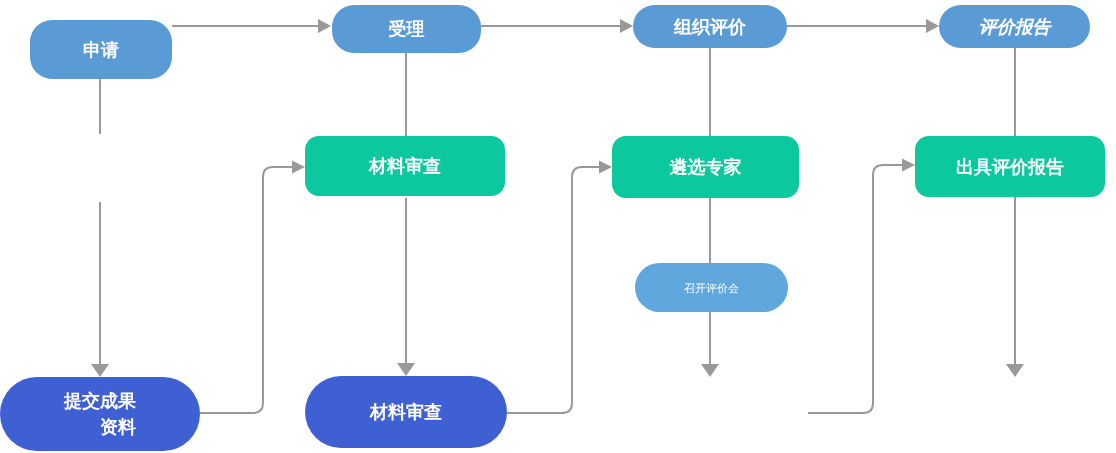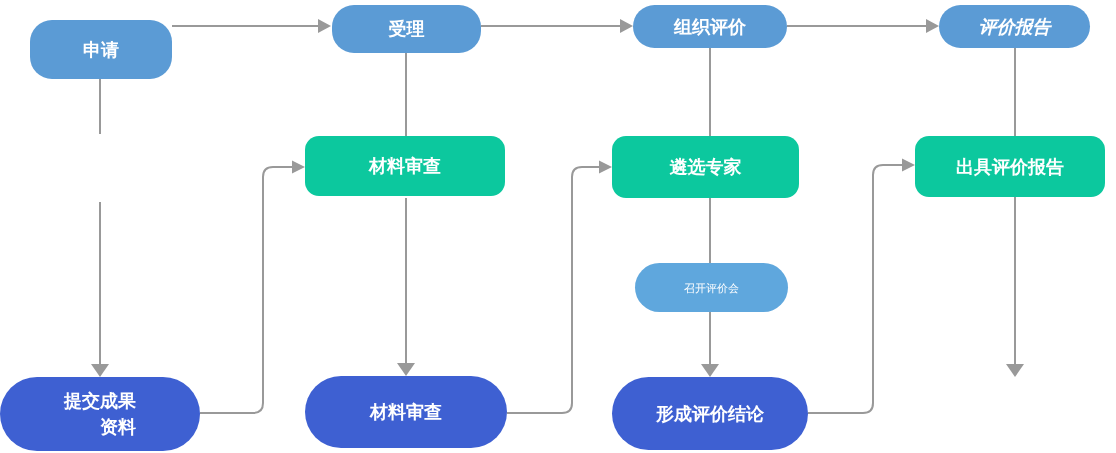--- a/index.html
+++ b/index.html
@@ -107,15 +107,14 @@
 
   <div class="node task" style="left:305px; top:136px; width:200px; height:60px;">材料审查</div>
   <div class="node task" style="left:612px; top:136px; width:187px; height:62px;">遴选专家</div>
   <div class="node task" style="left:915px; top:136px; width:190px; height:61px;">出具评价报告</div>
 
   <div class="node meeting" style="left:635px; top:263px; width:153px; height:49px;">召开评价会</div>
 
   <div class="node result" style="left:0px; top:377px; width:200px; height:74px;text-align:right;">提交成果
 资料</div>
   <div class="node result" style="left:305px; top:376px; width:202px; height:72px;">材料审查</div>
-  <div class="node result" style="left:612px; top:377px; width:196px; height:73px;">形成评价结论</div>
 
 </div>
 
 </body></html>

